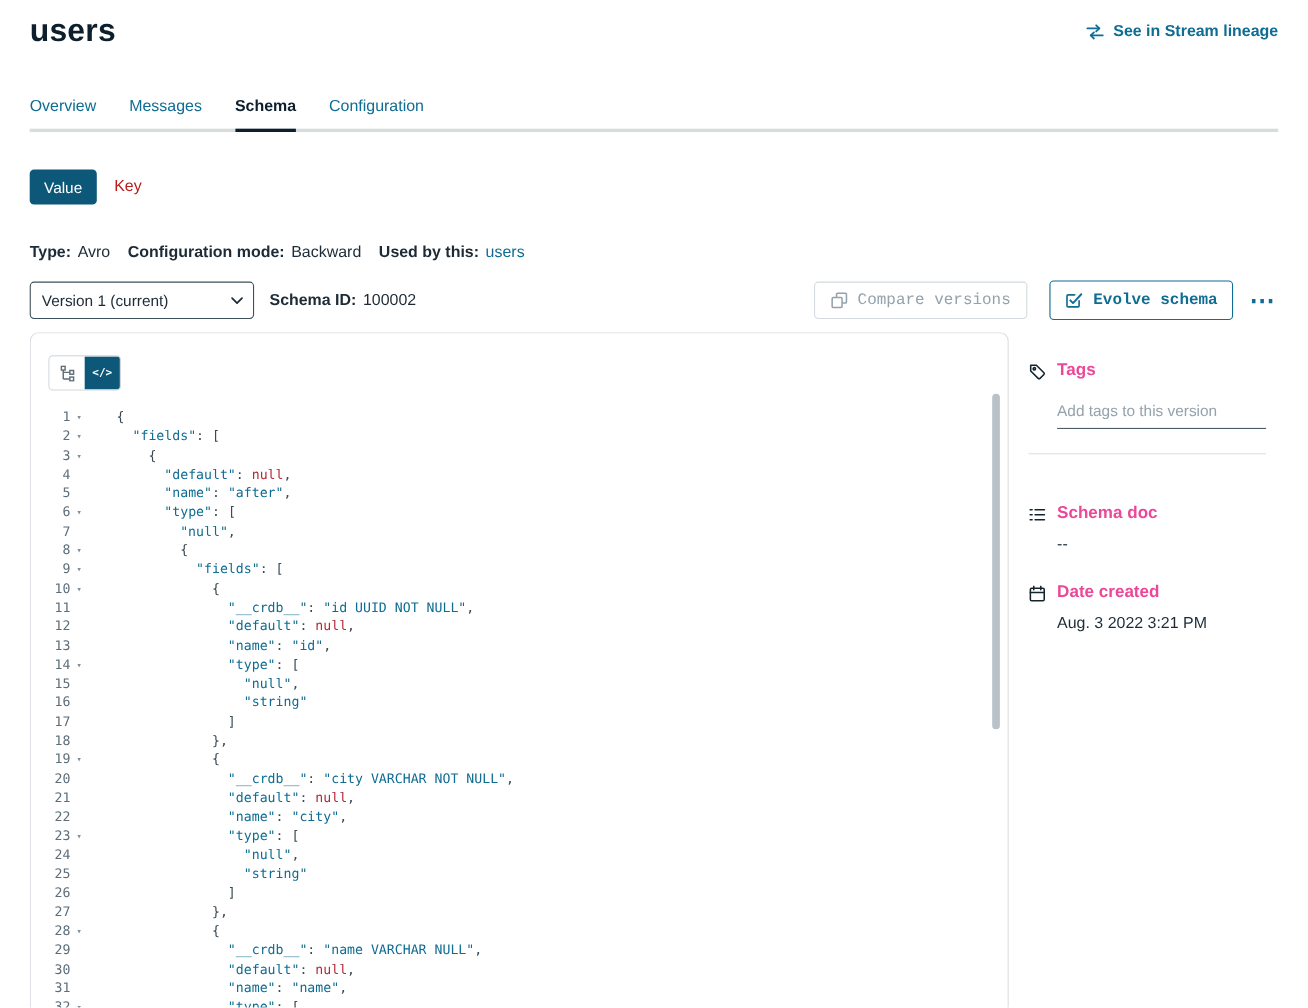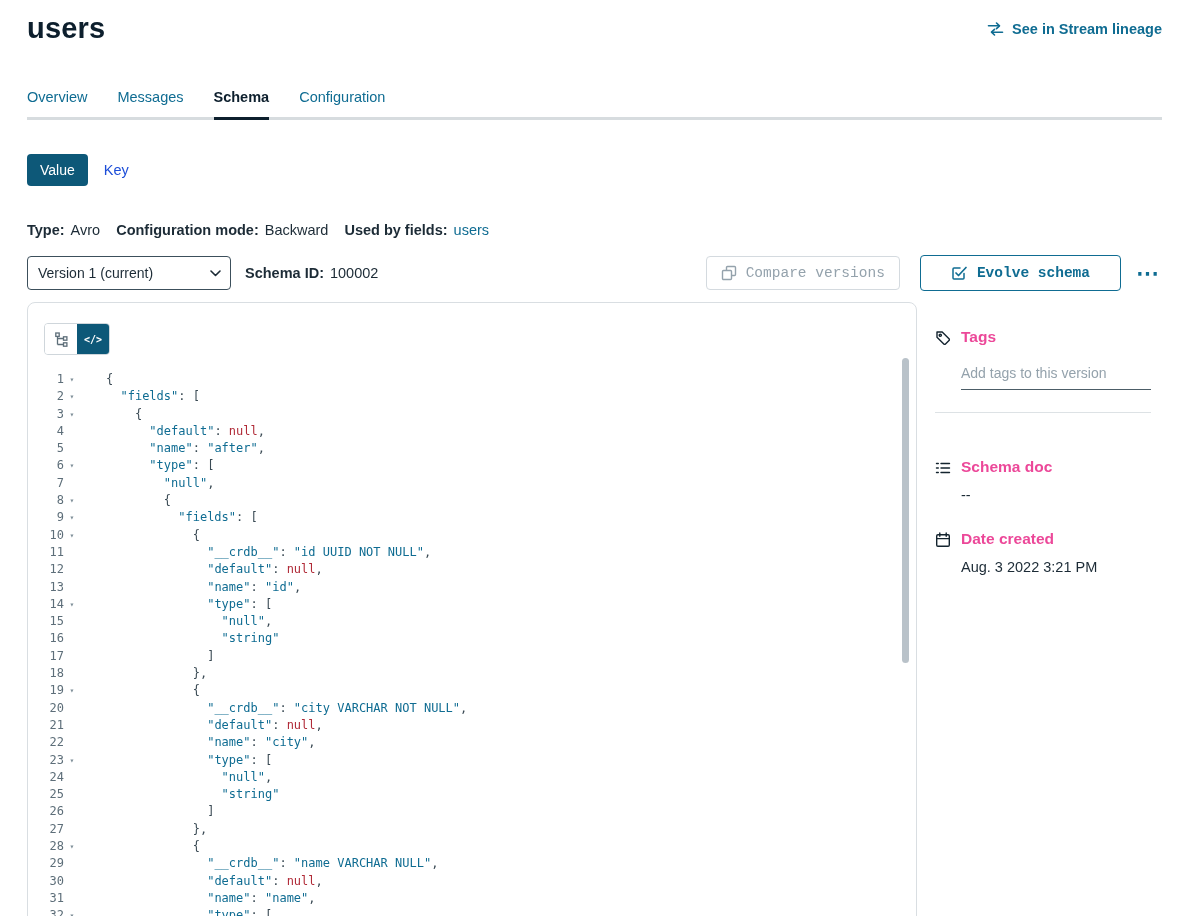--- a/index.html
+++ b/index.html
@@ -13,42 +13,42 @@
     font-weight:600;margin-top:9px;text-decoration:none;cursor:pointer}
 
   .tabs{display:flex;gap:30px;margin-top:44px;border-bottom:3px solid #d7dcdf}
   .tab{font-size:14.5px;color:#0f6c92;padding-bottom:12px;border-bottom:3px solid transparent;
     margin-bottom:-3px;cursor:pointer;text-decoration:none}
   .tab.active{color:#0d1f2d;border-bottom-color:#0d1f2d;font-weight:600}
 
   .seg{margin-top:34px;display:flex;align-items:center}
   .seg-value{background:#0d5878;color:#fff;border:none;border-radius:4px;padding:8px 13px;
     font-size:14px;font-family:inherit;cursor:pointer}
-  .seg-key{background:none;border:none;color:#1d4ed8;font-size:14.5px;font-family:inherit;
+  .seg-key{background:none;border:none;color:#b91c1c;font-size:14.5px;font-family:inherit;
     margin-left:16px;cursor:pointer}
 
   .meta{margin-top:36px;display:flex;align-items:center;font-size:14.5px}
   .meta .group{margin-right:16px;display:flex;gap:6px;align-items:center}
   .meta .lbl{font-weight:700}
   .meta a{color:#0f6c92;text-decoration:none;cursor:pointer}
 
   .toolbar{margin-top:17px;display:flex;align-items:center}
   .select-wrap{position:relative;flex:none}
   select{appearance:none;-webkit-appearance:none;width:204px;height:34px;border:1px solid #3c4f5b;
     border-radius:4px;background:#fff;font-family:inherit;font-size:14px;color:#1c2b36;
     padding:0 28px 0 10px;cursor:pointer}
   .select-chevron{position:absolute;right:10px;top:14px;pointer-events:none;display:block;line-height:0}
   .schema-id{margin-left:14px;font-size:14.5px;display:flex;gap:6px}
   .schema-id .lbl{font-weight:700}
   .spacer{flex:1}
   .btn{display:flex;align-items:center;gap:9px;background:#fff;border-radius:4px;
     font-family:Liberation Mono, monospace;font-size:14.5px;cursor:pointer}
   .btn-compare{border:1px solid #d4dadf;color:#94a2ac;height:34px;padding:0 14px}
   .btn-evolve{border:1px solid #0f6c92;color:#0f6c92;font-weight:600;height:36px;
-    padding:0 30px;margin-left:20px}
+    padding:0 13px;margin-left:20px}
   .btn-more{border:none;background:none;color:#0f6c92;font-size:23px;margin-left:13px;
     line-height:14px;letter-spacing:1px;cursor:pointer;padding:0 2px;font-weight:700}
 
   .content{display:flex;margin-top:11px;height:630px;overflow:hidden}
   .code-panel{width:890px;border:1px solid #d9dee2;border-radius:8px;position:relative;
     padding:20px 0 0 16px;flex:none;height:100%}
   .view-toggle{display:inline-flex;border:1px solid #cfd6db;border-radius:4px;overflow:hidden}
   .vt-btn{width:32px;height:30px;display:flex;align-items:center;justify-content:center;
     border:none;background:#fff;cursor:pointer}
   .vt-btn + .vt-btn{border-left:1px solid #cfd6db}
@@ -115,21 +115,21 @@
   <div class="meta">
     <span class="group">
       <span class="lbl">Type:</span>
       <span>Avro</span>
     </span>
     <span class="group">
       <span class="lbl">Configuration mode:</span>
       <span>Backward</span>
     </span>
     <span class="group">
-      <span class="lbl">Used by fields:</span>
+      <span class="lbl">Used by this:</span>
       <a>users</a>
     </span>
   </div>
 
   <div class="toolbar">
     <span class="select-wrap">
       <select>
         <option>Version 1 (current)</option>
       </select>
       <span class="select-chevron">

